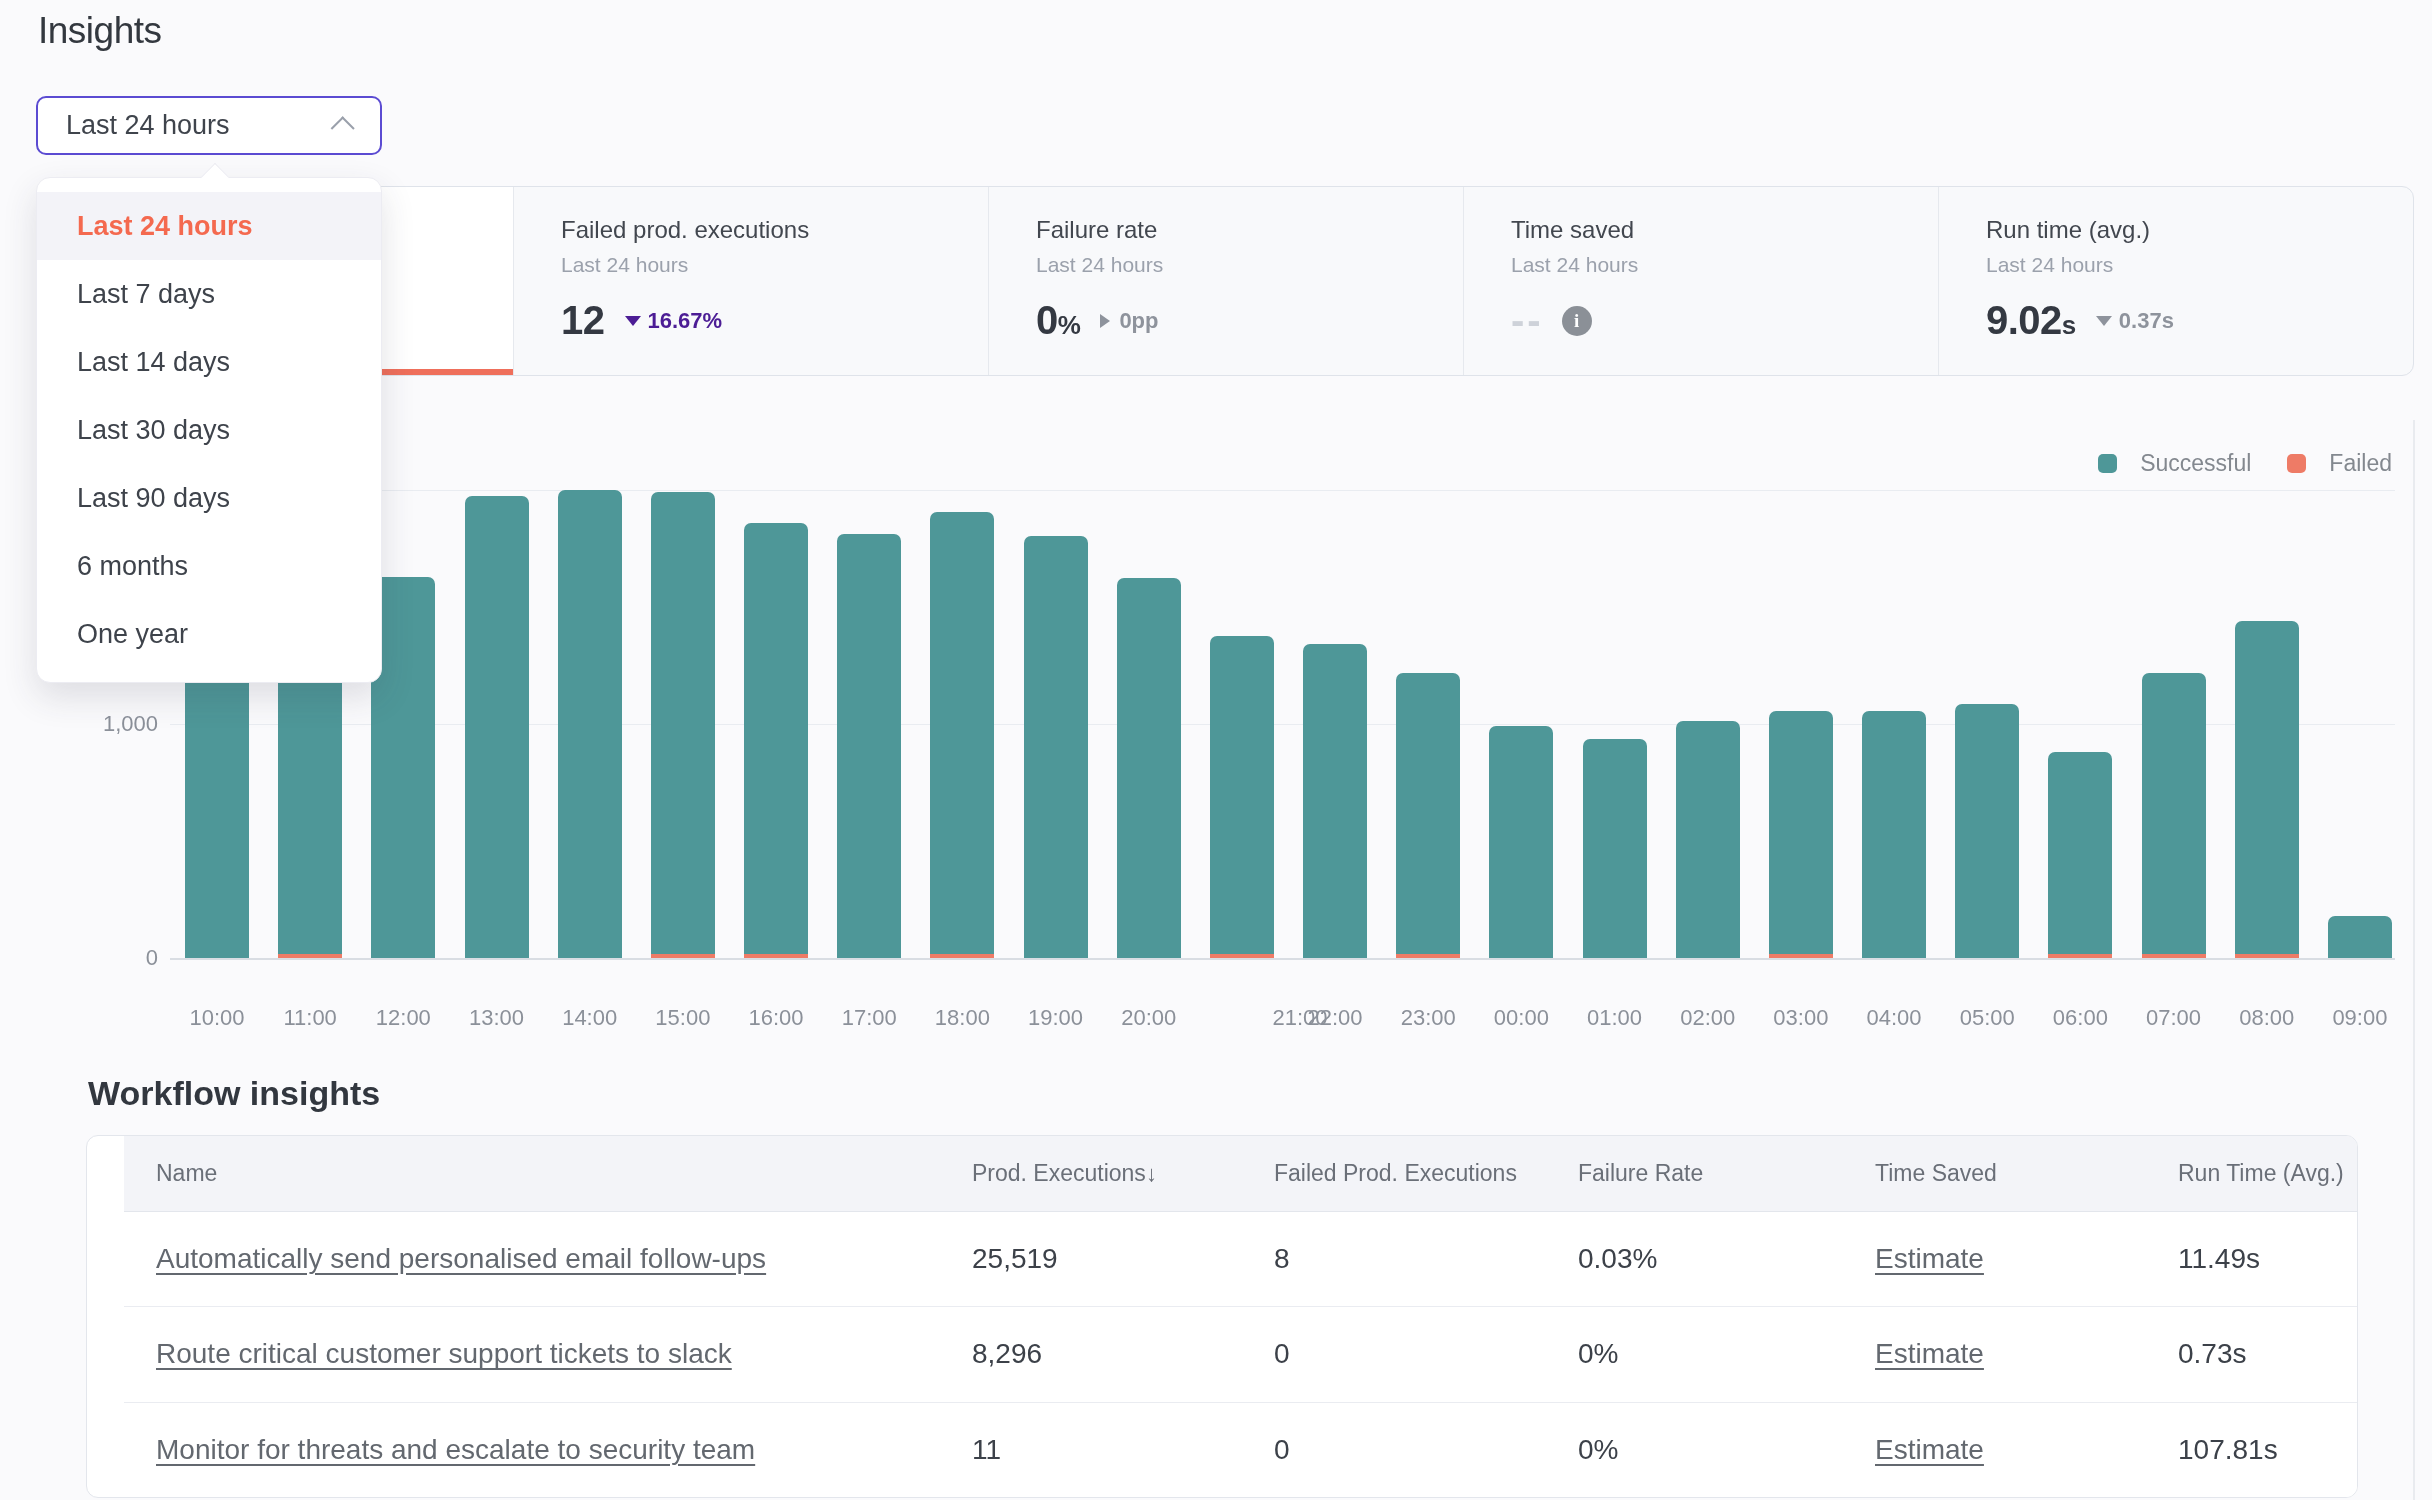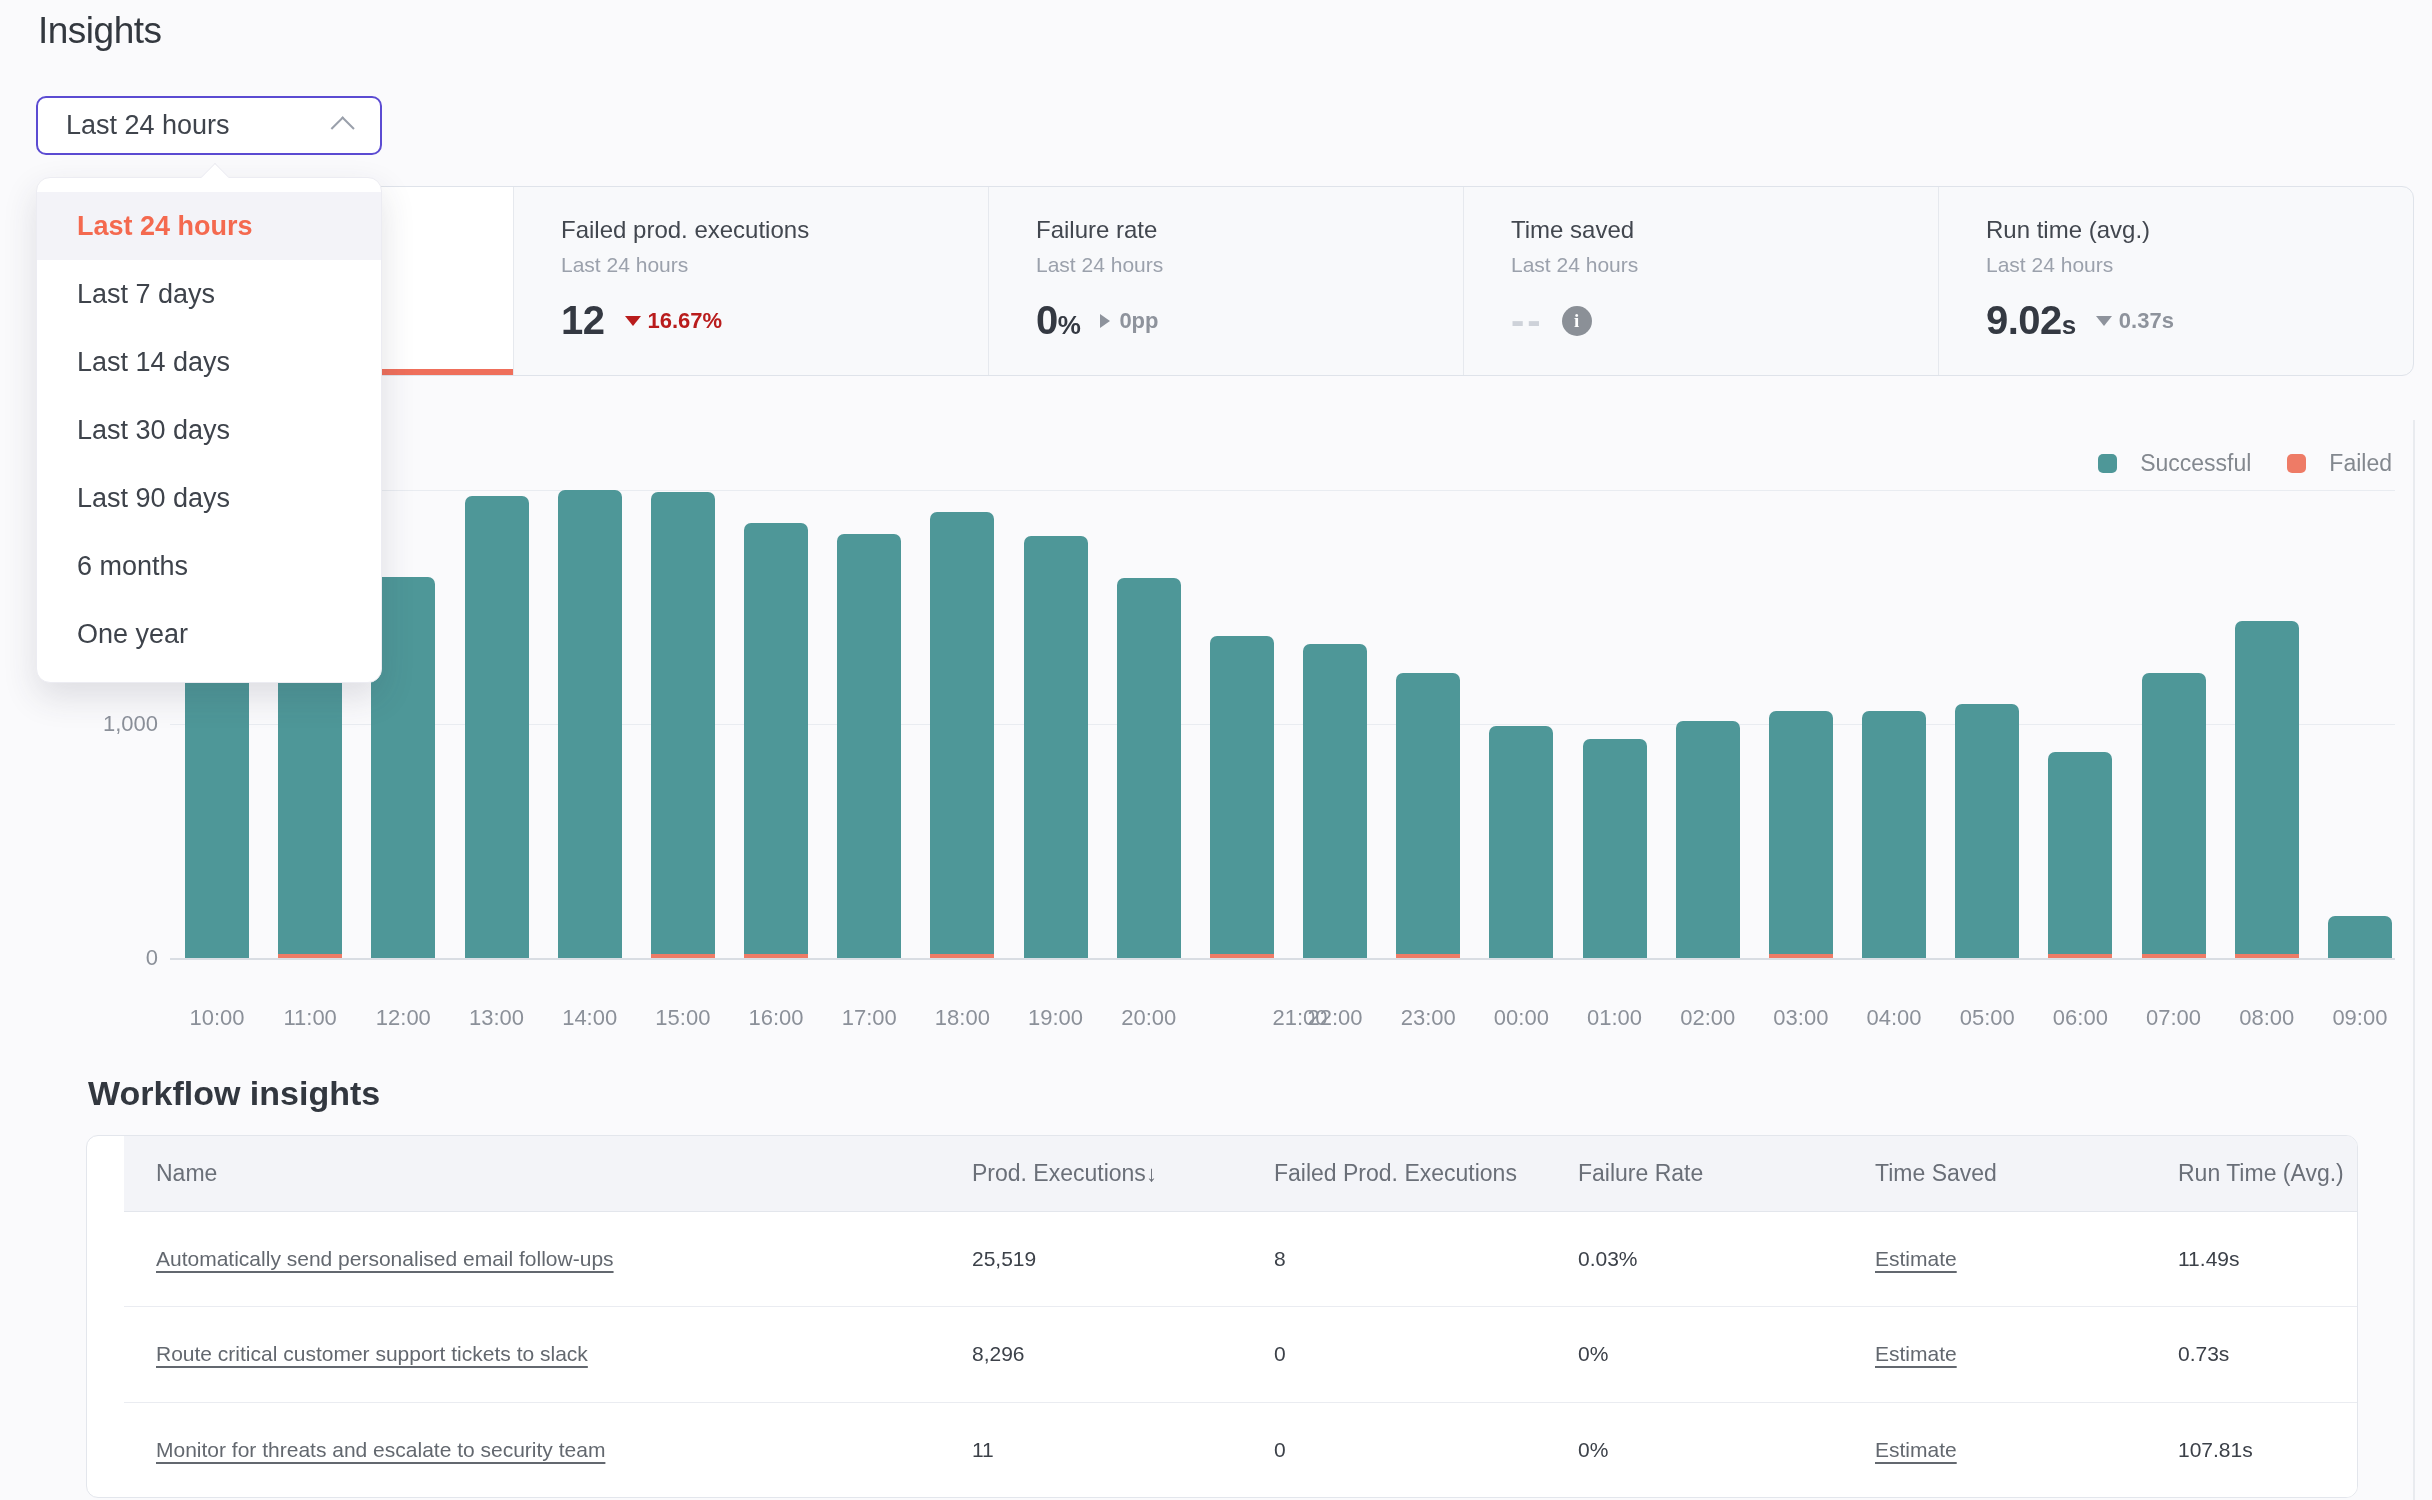--- a/index.html
+++ b/index.html
@@ -49,21 +49,21 @@
   .card + .card { border-left:1px solid #e6e9ee; }
   .card.selected { background:#fff; }
   .card.selected::after { content:""; position:absolute; left:0; right:0; bottom:0; height:6px; background:#ef6f5b; }
   .card-title { font-size:24px; color:#42474f; line-height:30px; }
   .card-sub { font-size:21px; color:#9ba1ac; margin-top:8px; }
   .card-valrow { margin-top:21px; display:flex; align-items:center; }
   .card-val { font-size:40px; font-weight:700; color:#343942; letter-spacing:-0.5px; }
   .card-val .unit { font-size:26px; }
   .card-val.muted { color:#ced2d9; letter-spacing:3px; }
   .delta { display:flex; align-items:center; margin-left:20px; font-size:22px; font-weight:700; }
-  .delta.green { color:#b91c1c; }
+  .delta.green { color:#4c1d95; }
   .delta.gray { color:#8e939c; }
   .tri-down { width:0; height:0; border-left:8px solid transparent; border-right:8px solid transparent; border-top:10px solid currentColor; margin-right:7px; }
   .tri-right { width:0; height:0; border-top:7px solid transparent; border-bottom:7px solid transparent; border-left:10px solid currentColor; margin-right:9px; }
   .info-icon {
     width:30px; height:30px; border-radius:50%; background:#8b9097; color:#fff;
     display:inline-flex; align-items:center; justify-content:center;
     font-size:19px; font-weight:700; margin-left:18px; font-family:"Liberation Serif", serif;
   }
 
   
@@ -86,21 +86,21 @@
   .wf-table {
     position:absolute; left:86px; top:1135px; width:2272px; height:363px;
     background:#fff; border:1px solid #e3e6ec; border-radius:12px; overflow:hidden;padding-left:37px;
   }
   .t-grid { display:grid; grid-template-columns:816px 302px 304px 297px 303px 1fr; align-items:center; }
   .t-head { height:76px; background:#f3f4f8; border-bottom:1px solid #e3e6ec; }
   .t-head .cell { font-size:23px; color:#6a6f78; }
   .cell { padding-left:32px; }
   .t-row { height:95.3px; border-bottom:1px solid #eaecf1; background:#fff; }
   .t-row:last-child { border-bottom:none; }
-  .t-row .cell { font-size:21px; color:#3c4149; }
+  .t-row .cell { font-size:28px; color:#3c4149; }
   .link { color:#63686f; text-decoration:underline; text-underline-offset:5px; cursor:pointer; }
   .sort-arrow { font-size:22px; }
 
   .scroll-line { position:absolute; left:2413px; top:420px; width:2px; height:1080px; background:#e9ebef; }
 </style>
 </head>
 <body>
 
 <div class="page-title">Insights</div>
 

